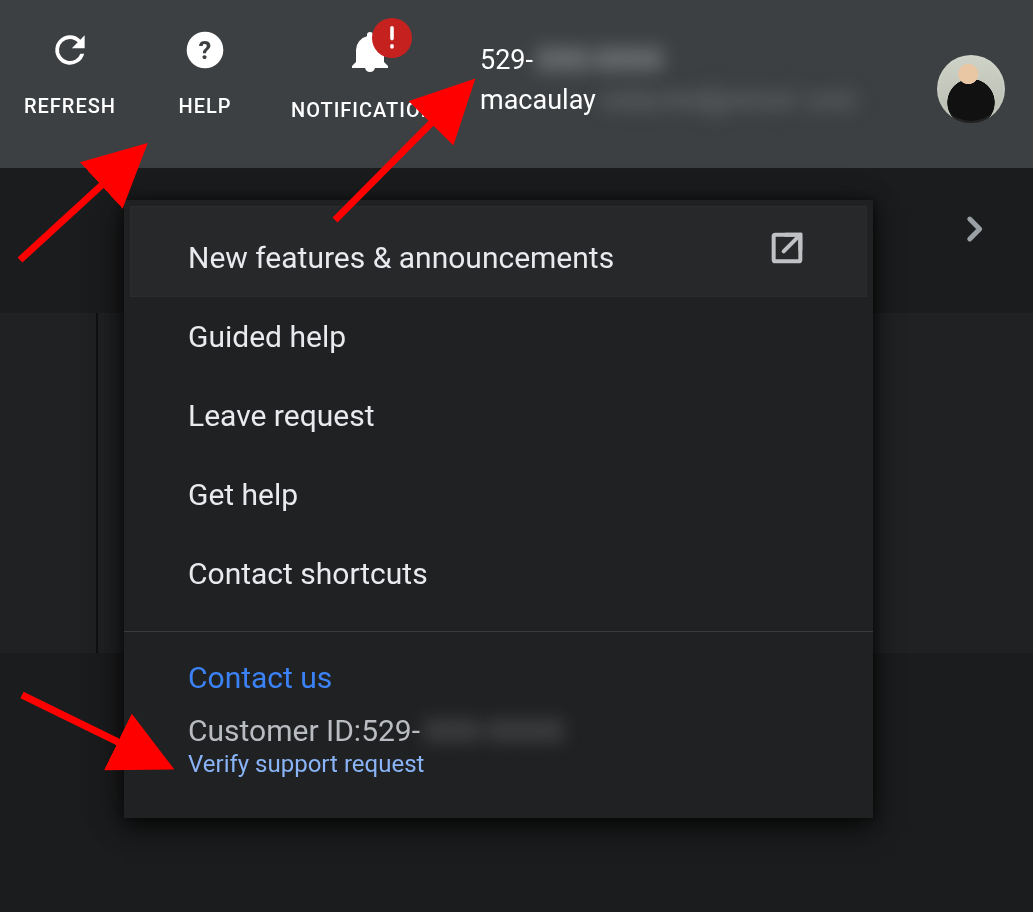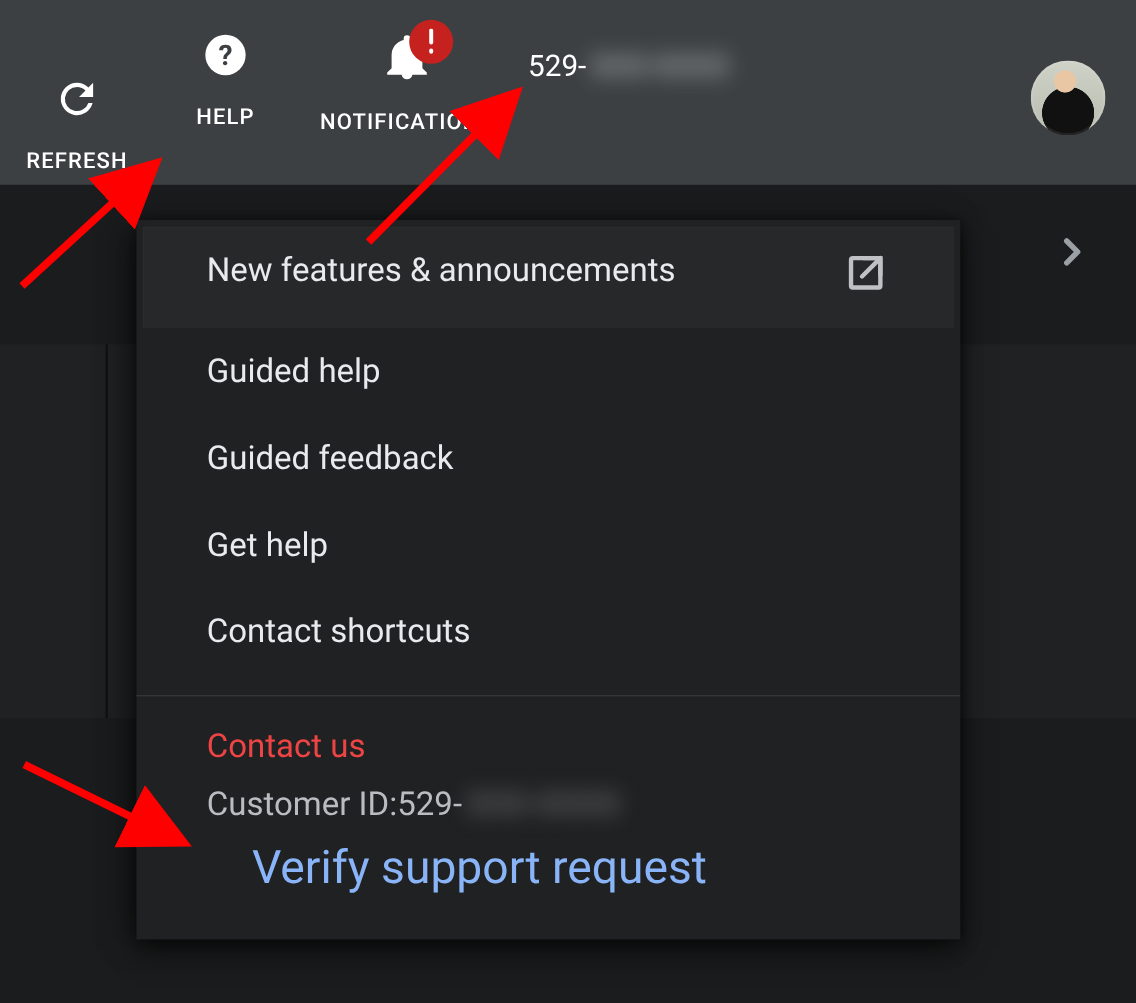--- a/index.html
+++ b/index.html
@@ -29,21 +29,21 @@
     padding-top:28px;
     cursor:pointer;
     color:#fff;
   }
   .tb-btn .lbl{
     font-size:20px;
     letter-spacing:1px;
     margin-top:18px;
     font-weight:500;
   }
-  .tb-refresh{ width:140px;margin-top:40px; }
+  .tb-refresh{ width:140px; }
   .tb-help   { width:130px; }
   .tb-notif  { width:200px; }
 
   .notif-wrap{ position:relative; }
   .notif-badge{
     position:absolute;
     top:-10px; right:-18px;
     width:40px; height:40px;
     background:#c5221f;
     border-radius:50%;
@@ -104,21 +104,21 @@
     left:124px; top:200px;
     width:749px;
     background:#202123;
     box-shadow: 2px 0 8px rgba(0,0,0,.4), -10px 0 30px rgba(0,0,0,.25), 0 10px 24px rgba(0,0,0,.6);
     z-index:3;
     color:#e8eaed;
     padding-bottom:40px;
   }
   .menu-item{
     display:flex;
-    align-items:flex-start;
+    align-items:flex-end;
     justify-content:space-between;
     padding:22px 60px 22px 64px;
     font-size:30px;
     color:#e8eaed;
     cursor:pointer;
   }
   .menu-item.first{
     background:#26282a;
     margin:6px 6px 0 6px;
     padding-left:58px;
@@ -126,43 +126,42 @@
   }
   .sep{
     height:1px;
     background:#3a3b3d;
     margin:18px 0 0 0;
   }
   .contact-block{
     padding:28px 64px 0 64px;
   }
   .contact-link{
-    color:#ef4444;
+    color:#3b82f6;
     font-size:30px;
     cursor:pointer;
     display:inline-block;
     margin-bottom:18px;
   }
   .cust-row{
     display:flex; align-items:flex-end;
     font-size:30px;
     color:#b9bcc0;
-    margin-bottom:16px;
+    margin-bottom:2px;
   }
   .cust-blur{
     color:transparent;
     text-shadow:0 0 16px rgba(200,200,200,0.6);
     filter:blur(6px);
     margin-left:4px;
   }
   .verify-link{
     color:#8ab4f8;
-    font-size:42px;
-    cursor:pointer;
-    margin-left:41px;
+    font-size:24px;
+    cursor:pointer;
   }
 
   
   svg.arrows{
     position:absolute;
     inset:0;
     width:1033px; height:912px;
     z-index:5;
     pointer-events:none;
   }
@@ -204,20 +203,24 @@
       </span>
     </span>
     <span class="lbl">NOTIFICATIONS</span>
   </div>
 
   <div class="account">
     <div class="acct-line1">
       <span>529-</span>
       <span class="acct-blur">XXX-XXXX</span>
       <span style="width:8px"></span>
+    </div>
+    <div class="acct-line2">
+      <span>macaulay</span>
+      <span class="acct-blur">redacted@email.com</span>
     </div>
   </div>
 
   <div class="avatar"></div>
 </div>
 
 <div class="bg">
   <div class="band1"></div>
   <span class="nav-left">
     <svg width="34" height="34" viewBox="0 0 24 24" fill="none" stroke="#9aa0a6" stroke-width="3.5" stroke-linecap="round" stroke-linejoin="round">
@@ -241,21 +244,21 @@
           <polyline points="11 4 20 4 20 13" stroke-linecap="round"></polyline>
           <line x1="20" y1="4" x2="10" y2="14" stroke-linecap="round"></line>
         </svg>
     </span>
   </div>
 
   <div class="menu-item">
     <span>Guided help</span>
   </div>
   <div class="menu-item">
-    <span>Guided feedback</span>
+    <span>Leave request</span>
   </div>
   <div class="menu-item">
     <span>Get help</span>
   </div>
   <div class="menu-item">
     <span>Contact shortcuts</span>
   </div>
 
   <div class="sep"></div>
 

